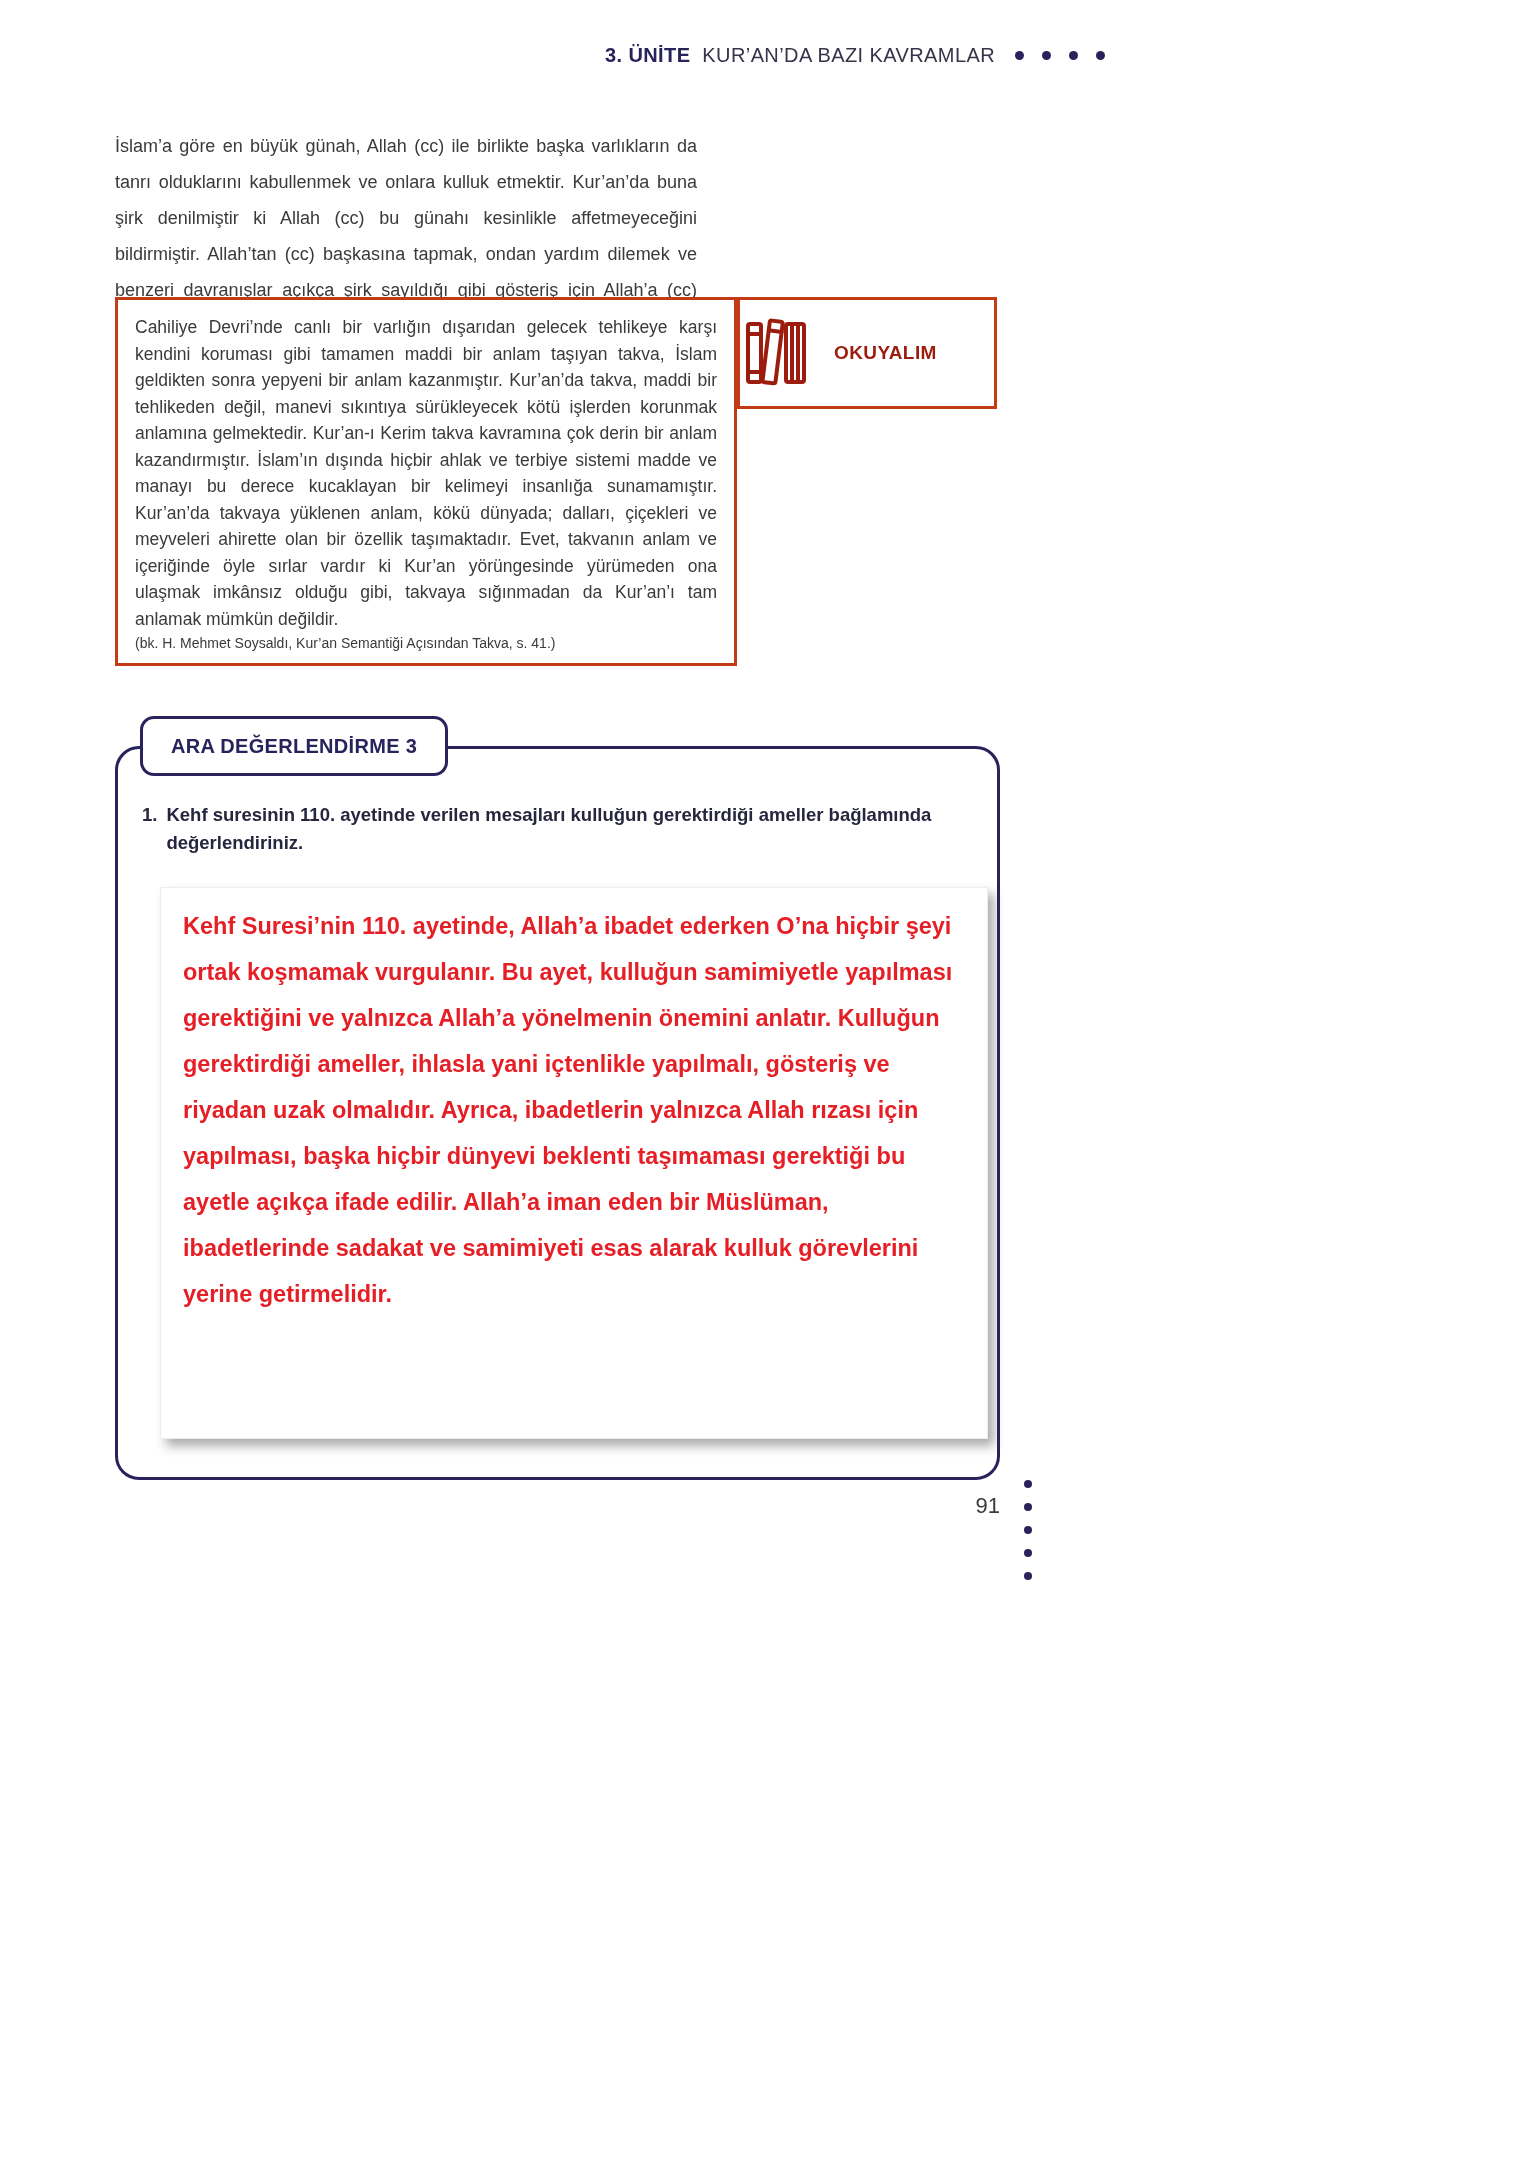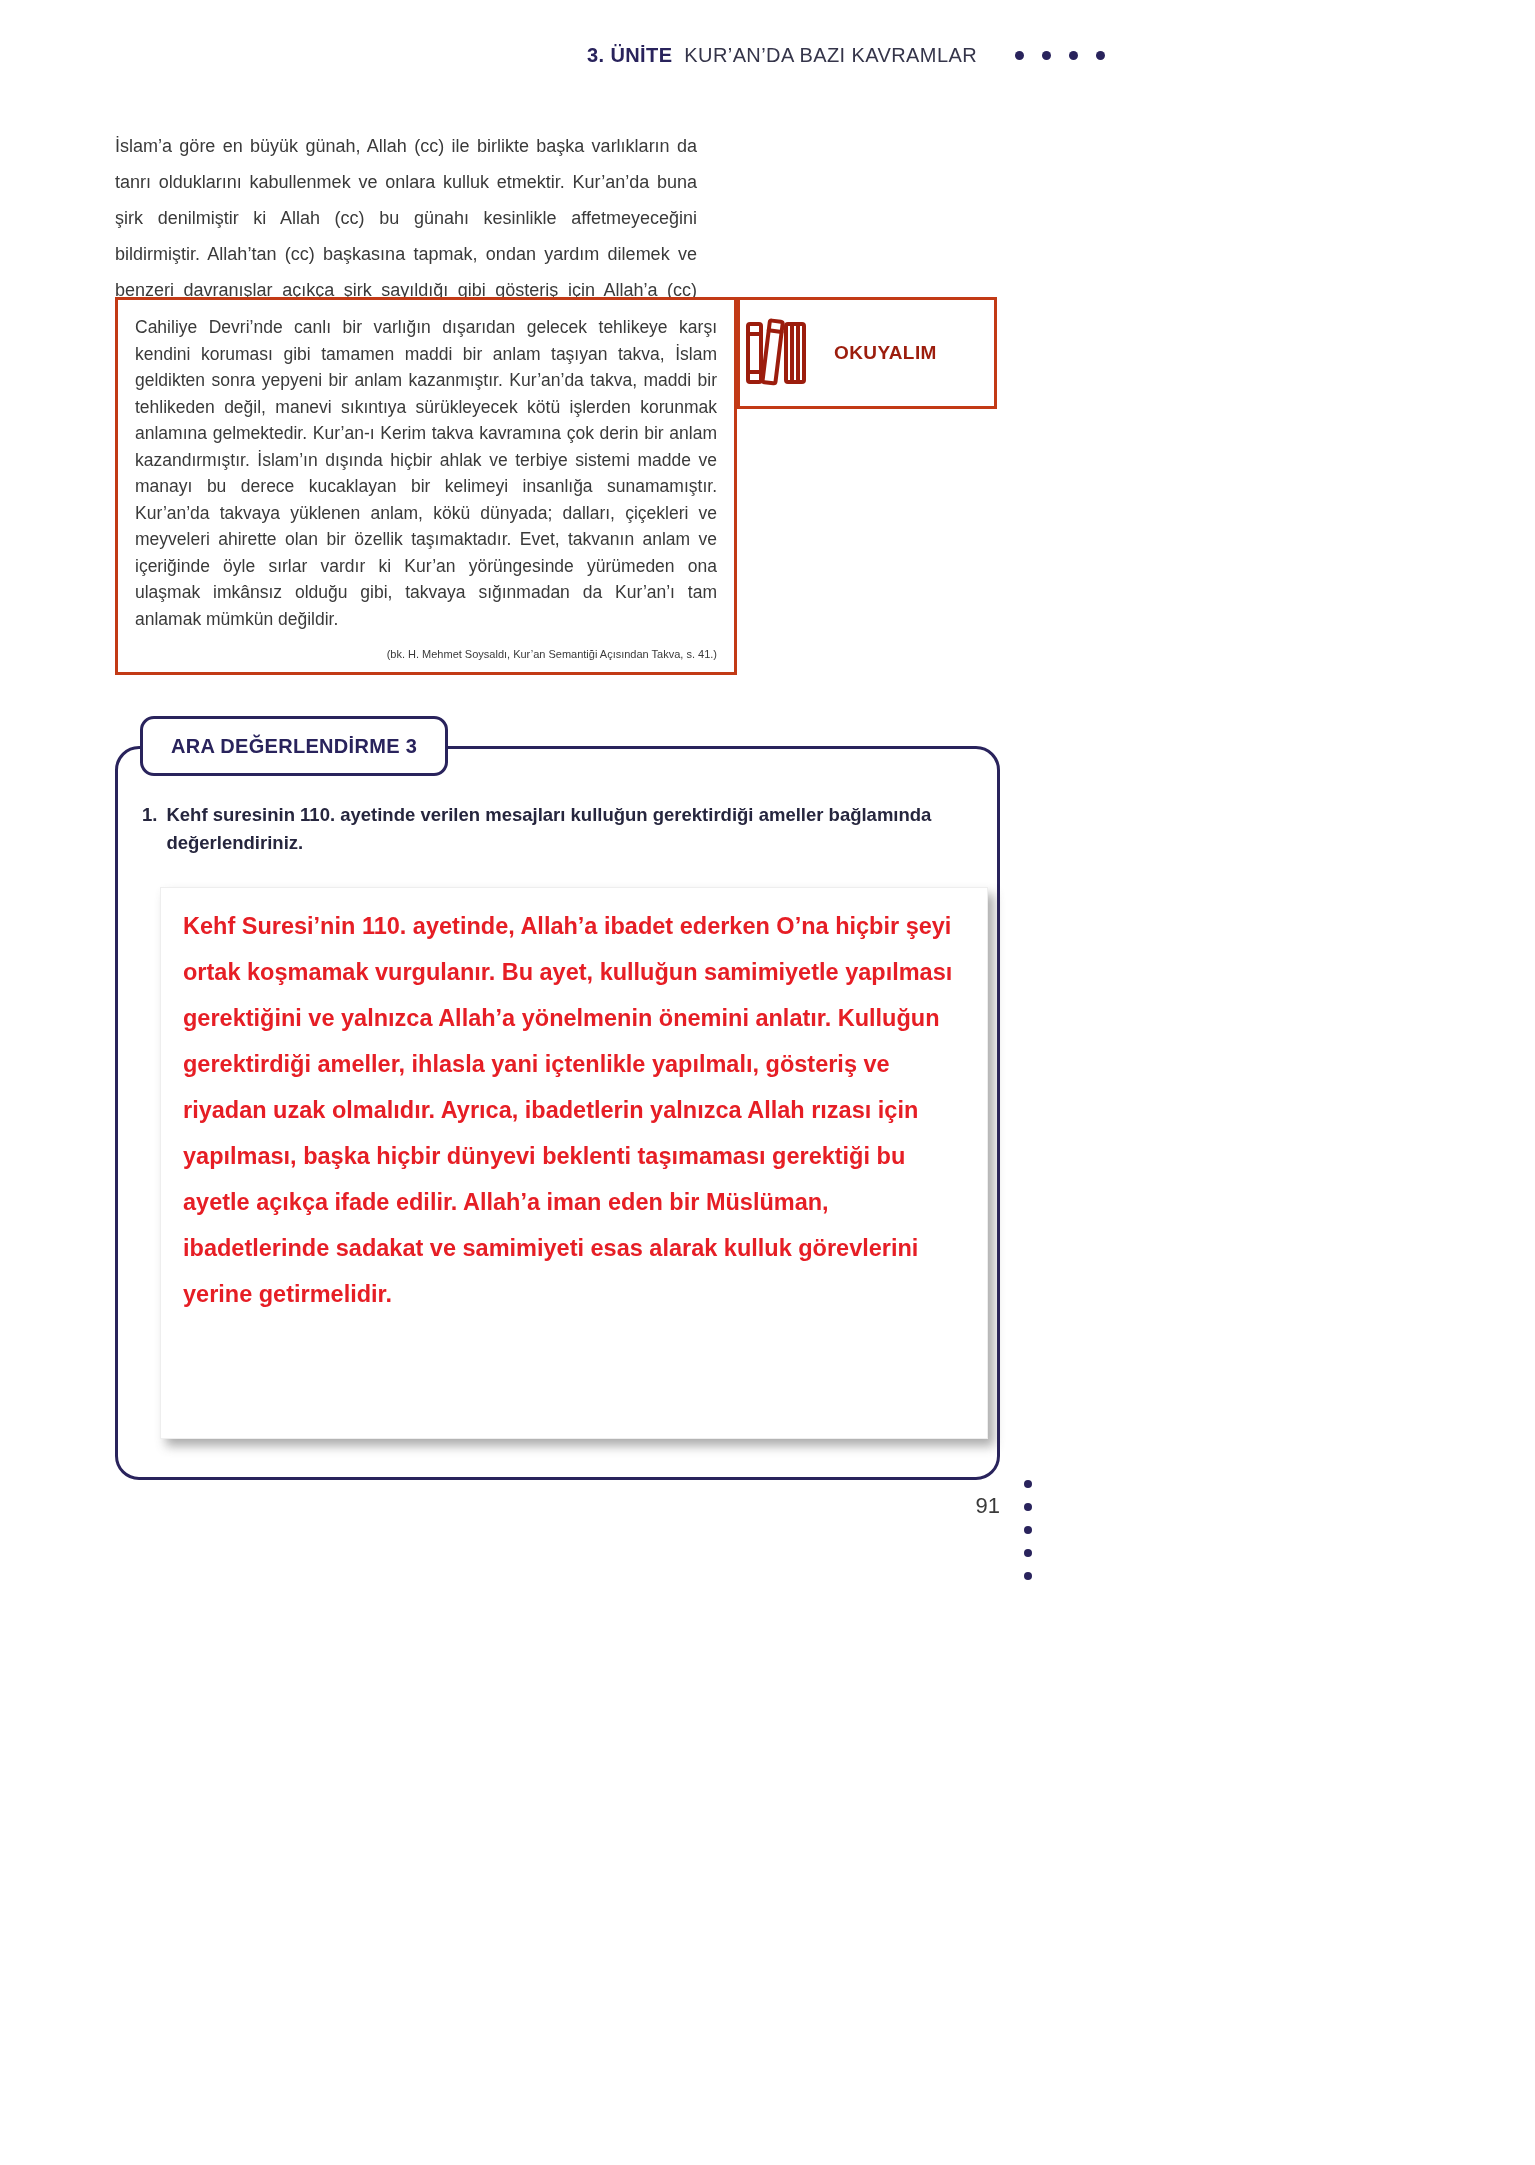--- a/index.html
+++ b/index.html
@@ -8,36 +8,36 @@
     --dark-red:#9c1d0d;
     --answer-red:#e61e25;
     --body-text:#3a3a3a;
   }
   *{margin:0;padding:0;box-sizing:border-box;}
   html,body{background:#ffffff;}
   body{font-family:"Liberation Sans", sans-serif;color:var(--body-text);}
   .page{position:relative;width:1535px;height:2165px;background:#fff;overflow:hidden;}
 
   
-  .page-header{position:absolute;top:44px;right:430px;display:flex;align-items:center;gap:38px;justify-content:flex-end;}
+  .page-header{position:absolute;top:44px;right:430px;display:flex;align-items:center;gap:20px;justify-content:flex-end;}
   .header-text{font-size:20px;letter-spacing:.4px;white-space:nowrap;}
   .unit-label{font-weight:bold;color:var(--navy);}
   .unit-title{color:#35354a;margin-left:6px;}
   .header-dots{display:flex;gap:18px;align-items:center;}
   .dot{width:9px;height:9px;border-radius:50%;background:var(--navy);display:block;flex:0 0 auto;}
 
   
   .intro{position:absolute;left:115px;top:128px;width:582px;
          font-size:18px;line-height:36px;text-align:justify;color:var(--body-text);}
 
   
   .reading-box{position:absolute;left:115px;top:297px;width:622px;
                border:3px solid var(--orange);padding:14px 17px 12px;background:#fff;}
   .reading-text{font-size:17.5px;line-height:26.5px;text-align:justify;color:var(--body-text);}
-  .citation{margin-top:16px;text-align:right;font-size:11px;color:var(--body-text);}
+  .citation{margin-top:3px;font-size:14px;color:var(--body-text);}
 
   .reading-label-box{position:absolute;left:737px;top:297px;width:260px;height:112px;
                      border:3px solid var(--orange);background:#fff;
                      display:flex;align-items:center;gap:26px;padding-left:4px;}
   .books-icon{display:block;line-height:0;flex:0 0 auto;}
   .reading-label{font-weight:bold;font-size:19px;letter-spacing:.4px;color:var(--dark-red);}
 
   
   .assessment-tab{position:absolute;left:140px;top:716px;height:60px;z-index:2;
                   border:3px solid var(--navy);border-radius:14px;background:#fff;

